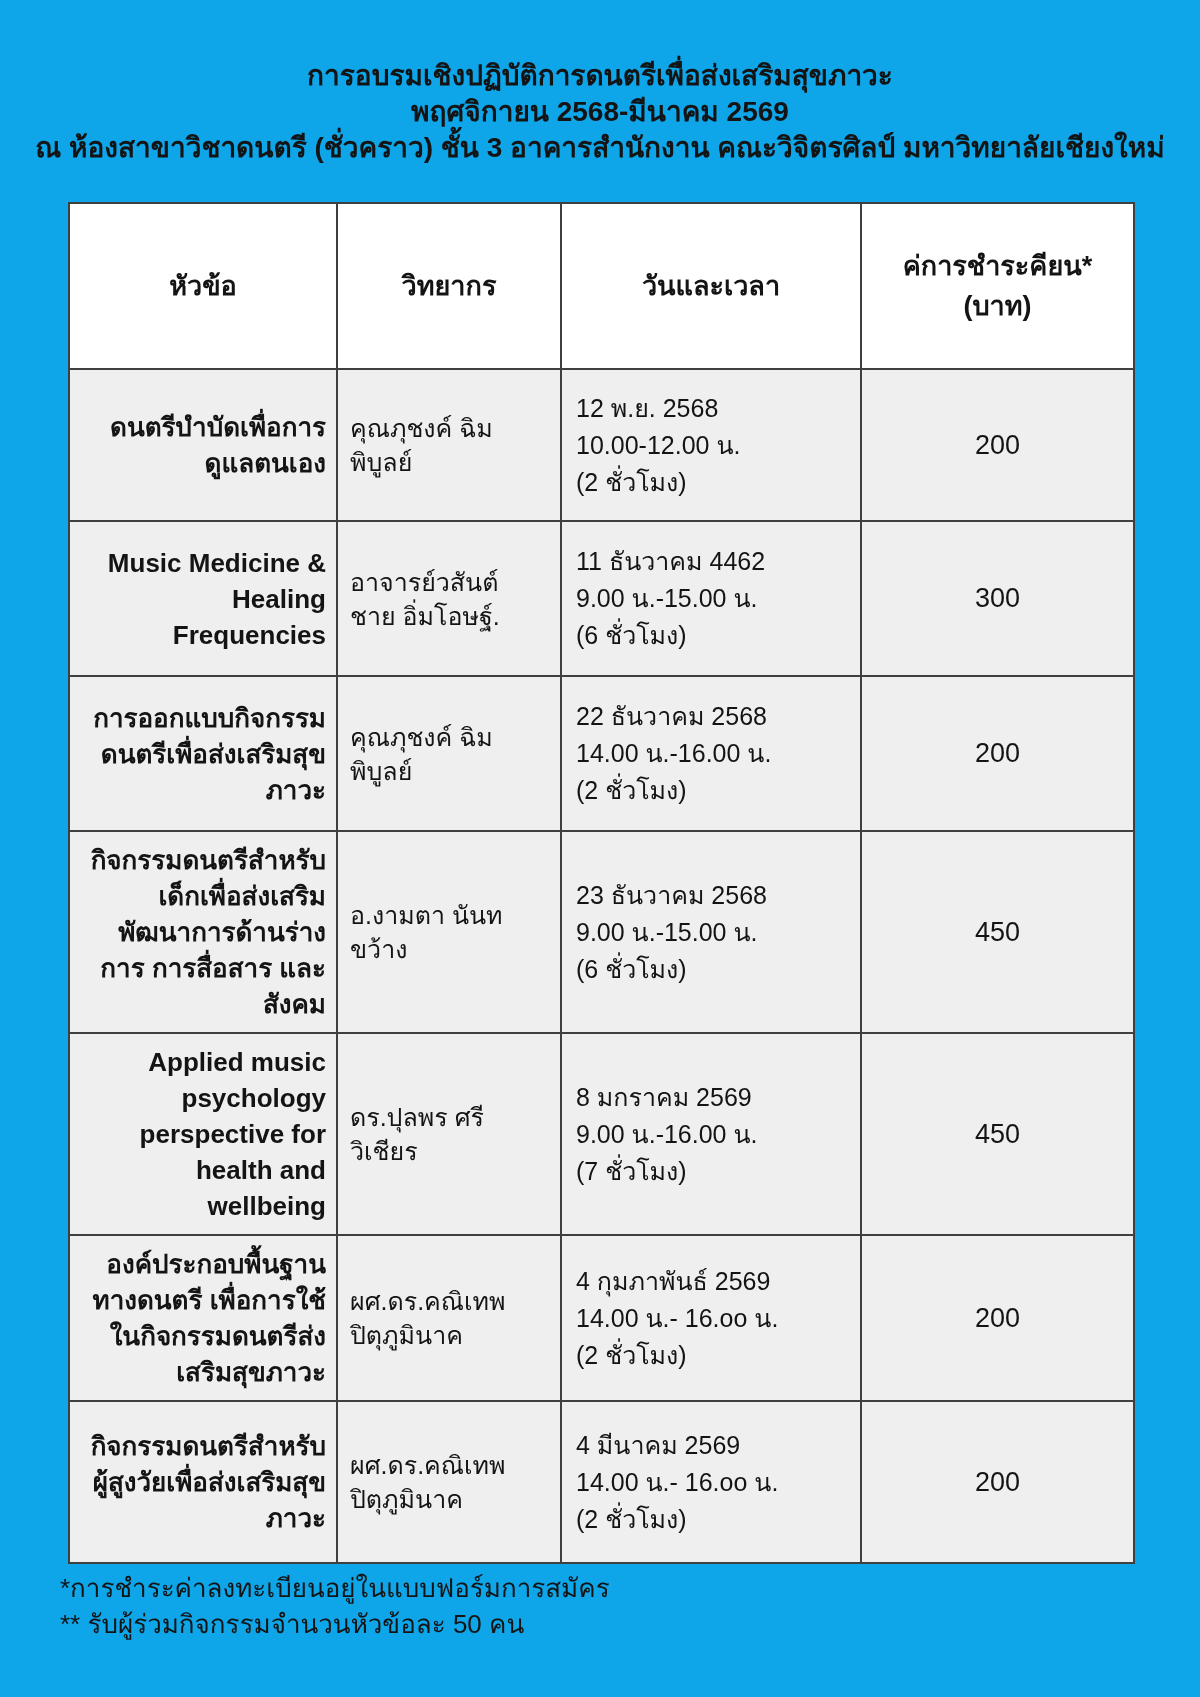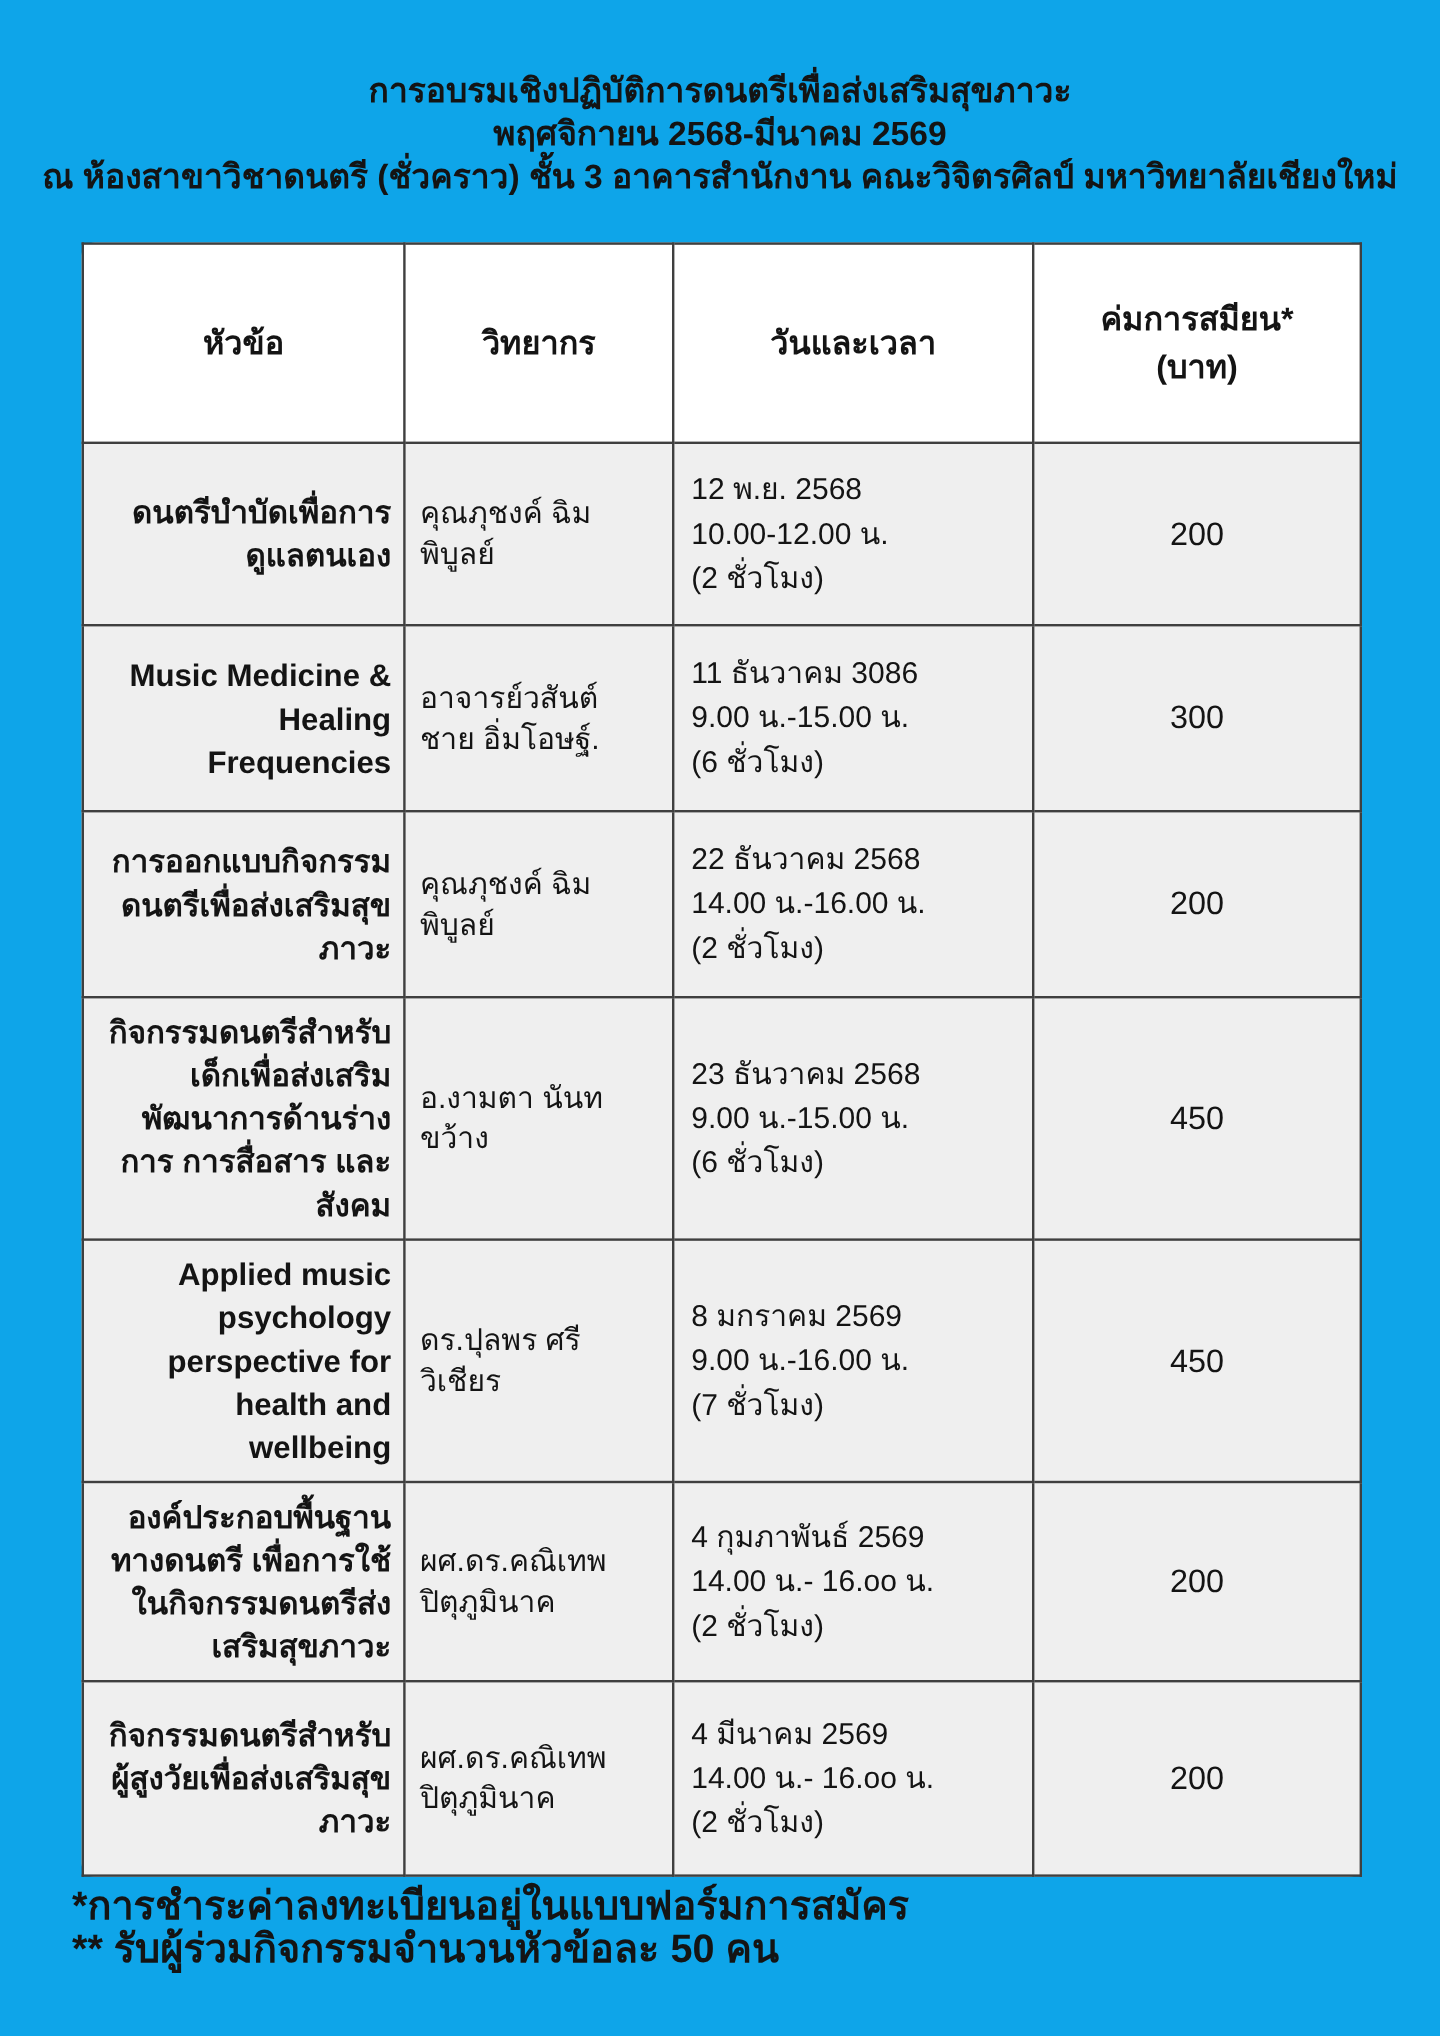--- a/index.html
+++ b/index.html
@@ -72,22 +72,22 @@
   }
   td.cell-fee {
     font-size: 27px;
     text-align: center;
   }
   .footnotes {
     position: absolute;
     left: 60px;
     top: 1570px;
     color: #141414;
-    font-weight: bold;
-    font-size: 33px;
+    font-weight: normal;
+    font-size: 26px;
     line-height: 36px;
   }
 </style>
 </head>
 <body>
 
 <div id="page">
 
   <div class="title-block">
     <div class="title-line">การอบรมเชิงปฏิบัติการดนตรีเพื่อส่งเสริมสุขภาวะ</div>
@@ -101,41 +101,41 @@
         <col class="c-speaker">
         <col class="c-date">
         <col class="c-fee">
     </colgroup>
     <tbody>
       <tr class="header-row">
         <th>หัวข้อ</th>
         <th>วิทยากร</th>
         <th>วันและเวลา</th>
         <th>
-          <div>ค่มการสมียน*</div>
+          <div>ค่การชำระคียน*</div>
           <div>(บาท)</div>
         </th>
       </tr>
 
       <tr class="data-row" style="height:152px">
         <td class="cell-topic">ดนตรีบำบัดเพื่อการดูแลตนเอง</td>
         <td class="cell-speaker">คุณภุชงค์ ฉิมพิบูลย์</td>
         <td class="cell-date">
           <div>12 พ.ย. 2568</div>
           <div>10.00-12.00 น.</div>
           <div>(2 ชั่วโมง)</div>
         </td>
         <td class="cell-fee">200</td>
       </tr>
 
       <tr class="data-row" style="height:155px">
         <td class="cell-topic">Music Medicine &amp; Healing Frequencies</td>
         <td class="cell-speaker">อาจารย์วสันต์ชาย อิ่มโอษฐ์.</td>
         <td class="cell-date">
-          <div>11 ธันวาคม 3086</div>
+          <div>11 ธันวาคม 4462</div>
           <div>9.00 น.-15.00 น.</div>
           <div>(6 ชั่วโมง)</div>
         </td>
         <td class="cell-fee">300</td>
       </tr>
 
       <tr class="data-row" style="height:155px">
         <td class="cell-topic">การออกแบบกิจกรรมดนตรีเพื่อส่งเสริมสุขภาวะ</td>
         <td class="cell-speaker">คุณภุชงค์ ฉิมพิบูลย์</td>
         <td class="cell-date">

